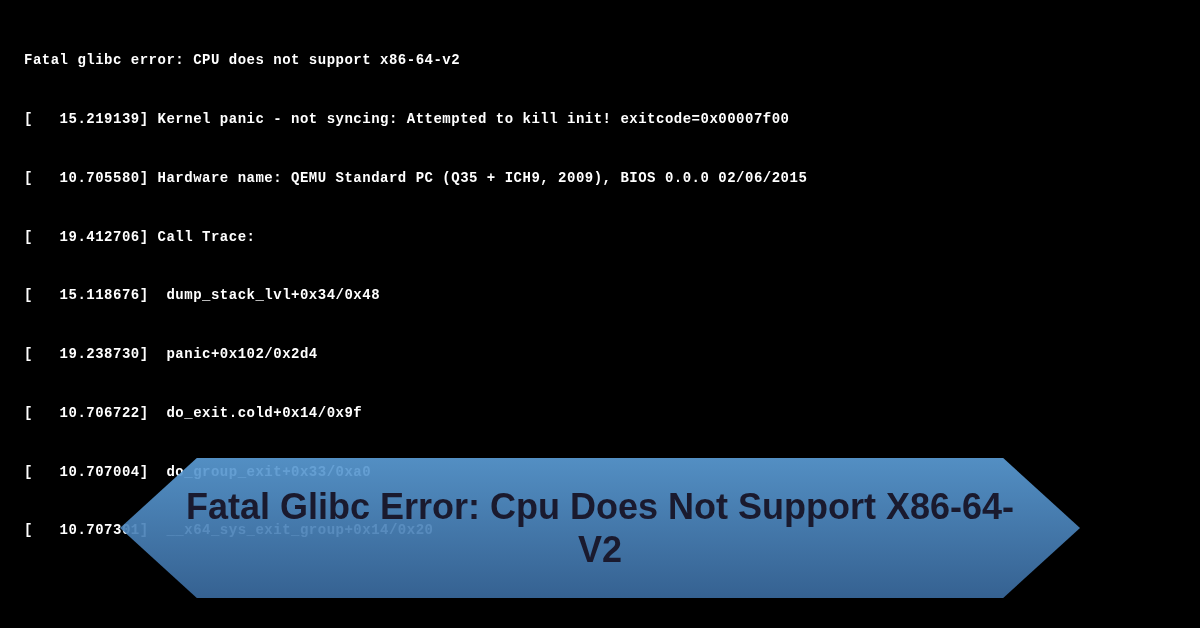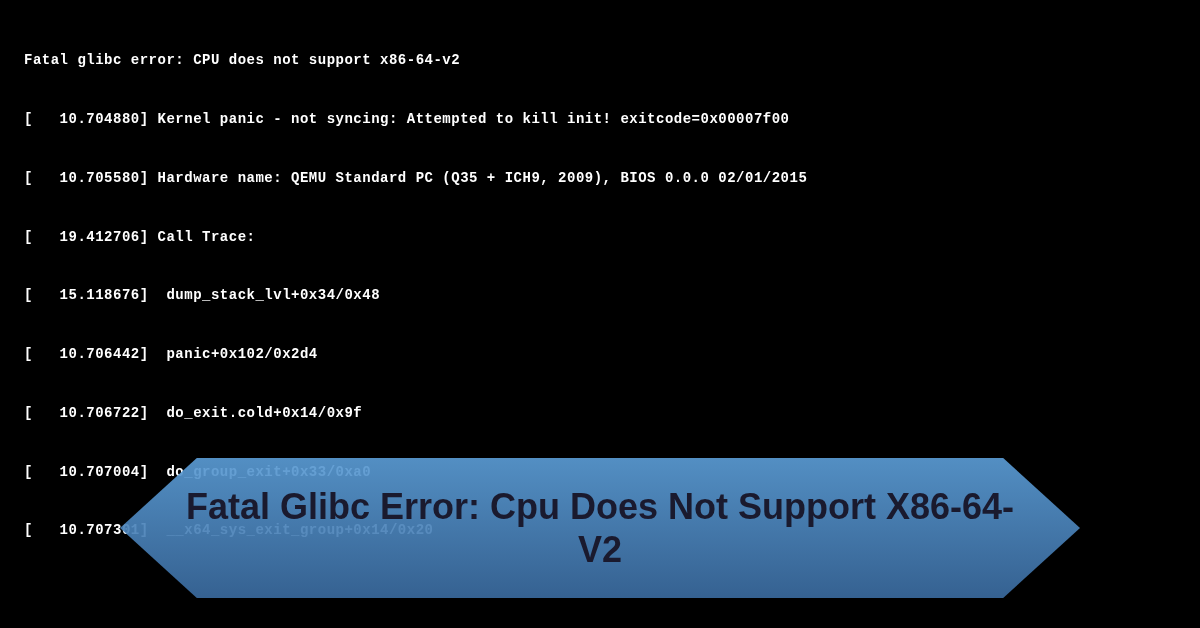--- a/index.html
+++ b/index.html
@@ -51,25 +51,25 @@
     .overlay-banner .text {
       padding: 0 60px;
       line-height: 1.2;
     }
   </style>
 </head>
 <body>
 
 <div class="terminal">
   <span class="line">Fatal glibc error: CPU does not support x86-64-v2</span>
-  <span class="line">[   10.704880] Kernel panic - not syncing: Attempted to kill init! exitcode=0x00007f00</span>
-  <span class="line">[   10.705580] Hardware name: QEMU Standard PC (Q35 + ICH9, 2009), BIOS 0.0.0 02/01/2015</span>
+  <span class="line">[   15.219139] Kernel panic - not syncing: Attempted to kill init! exitcode=0x00007f00</span>
+  <span class="line">[   10.705580] Hardware name: QEMU Standard PC (Q35 + ICH9, 2009), BIOS 0.0.0 02/06/2015</span>
   <span class="line">[   19.412706] Call Trace:</span>
   <span class="line">[   15.118676]  dump_stack_lvl+0x34/0x48</span>
-  <span class="line">[   10.706442]  panic+0x102/0x2d4</span>
+  <span class="line">[   19.238730]  panic+0x102/0x2d4</span>
   <span class="line">[   10.706722]  do_exit.cold+0x14/0x9f</span>
   <span class="line">[   10.707004]  do_group_exit+0x33/0xa0</span>
   <span class="line">[   10.707301]  __x64_sys_exit_group+0x14/0x20</span>
   
   
   
   
   
   
   

